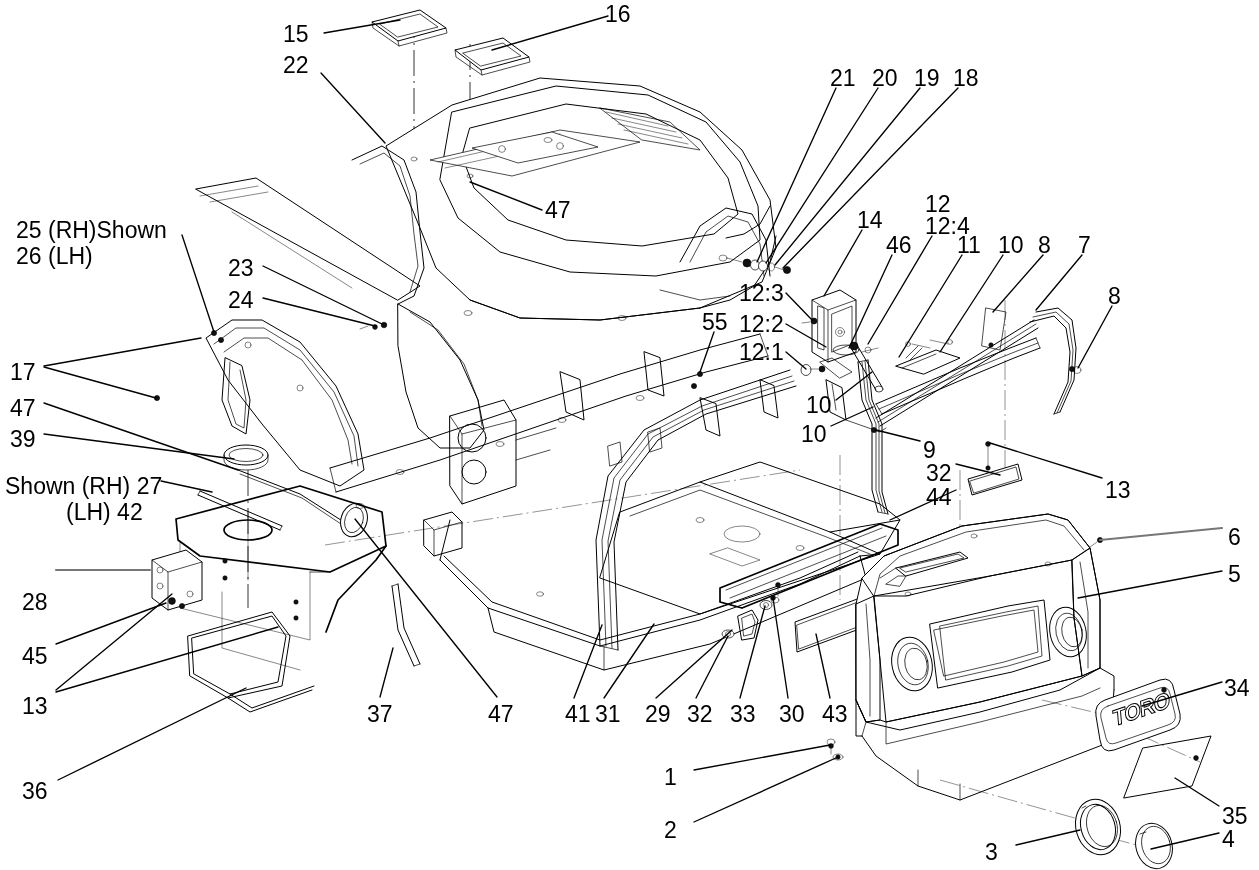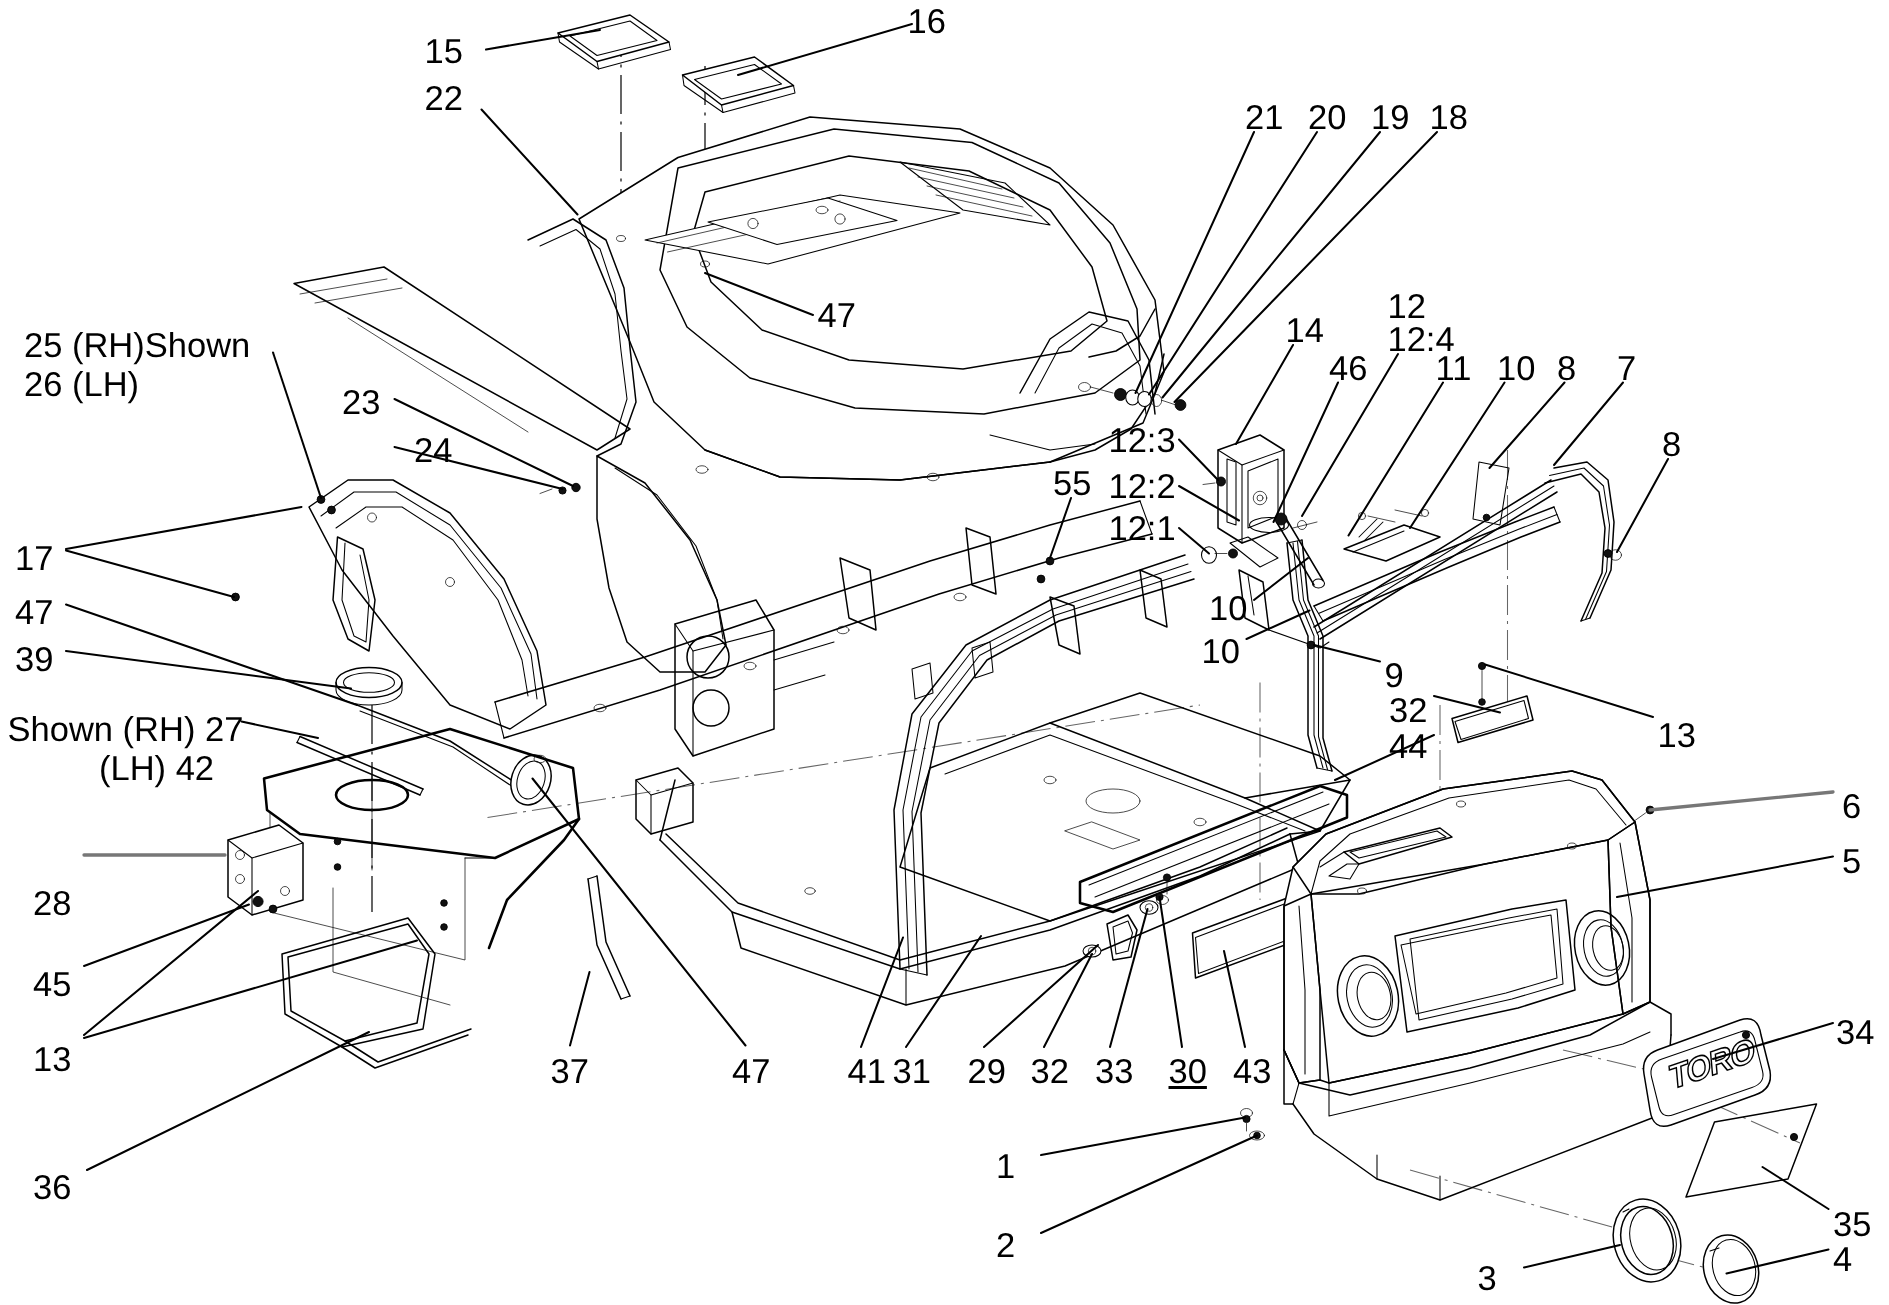--- a/index.html
+++ b/index.html
@@ -584,32 +584,32 @@
       <div class="lbl" style="left: 1222px; top: 804px;">35</div>
       <div class="lbl" style="left: 1222px; top: 827px;">4</div>
       <div class="lbl" style="left: 985px; top: 840px;">3</div>
       <div class="lbl" style="left: 664px; top: 765px;">1</div>
       <div class="lbl" style="left: 664px; top: 818px;">2</div>
       <div class="lbl" style="left: 565px; top: 702px;">41</div>
       <div class="lbl" style="left: 595px; top: 702px;">31</div>
       <div class="lbl" style="left: 645px; top: 702px;">29</div>
       <div class="lbl" style="left: 687px; top: 702px;">32</div>
       <div class="lbl" style="left: 730px; top: 702px;">33</div>
-      <div class="lbl" style="left: 779px; top: 702px; text-decoration: underline;">30</div>
+      <div class="lbl" style="left: 779px; top: 702px;">30</div>
       <div class="lbl" style="left: 822px; top: 702px;">43</div>
       <div class="lbl" style="left: 367px; top: 702px;">37</div>
       <div class="lbl" style="left: 488px; top: 702px;">47</div>
       <div class="lbl" style="left: 22px; top: 779px;">36</div>
       <div class="lbl" style="left: 22px; top: 694px;">13</div>
       <div class="lbl" style="left: 22px; top: 644px;">45</div>
       <div class="lbl" style="left: 22px; top: 567px; margin-top: 23px;">28</div>
       <div class="lbl" style="left: 5px; top: 474px;">Shown (RH) 27</div>
       <div class="lbl" style="left: 66px; top: 500px;">(LH) 42</div>
       <div class="lbl" style="left: 10px; top: 427px;">39</div>
       <div class="lbl" style="left: 10px; top: 396px;">47</div>
       <div class="lbl" style="left: 10px; top: 360px;">17</div>
       <div class="lbl" style="left: 16px; top: 218px;">25 (RH)Shown</div>
       <div class="lbl" style="left: 16px; top: 244px;">26 (LH)</div>
       <div class="lbl" style="left: 228px; top: 256px;">23</div>
-      <div class="lbl" style="left: 228px; top: 288px; margin-left: 48px;">24</div>
+      <div class="lbl" style="left: 228px; top: 288px;">24</div>
     </div>
 
 </div>
 
 </body></html>

